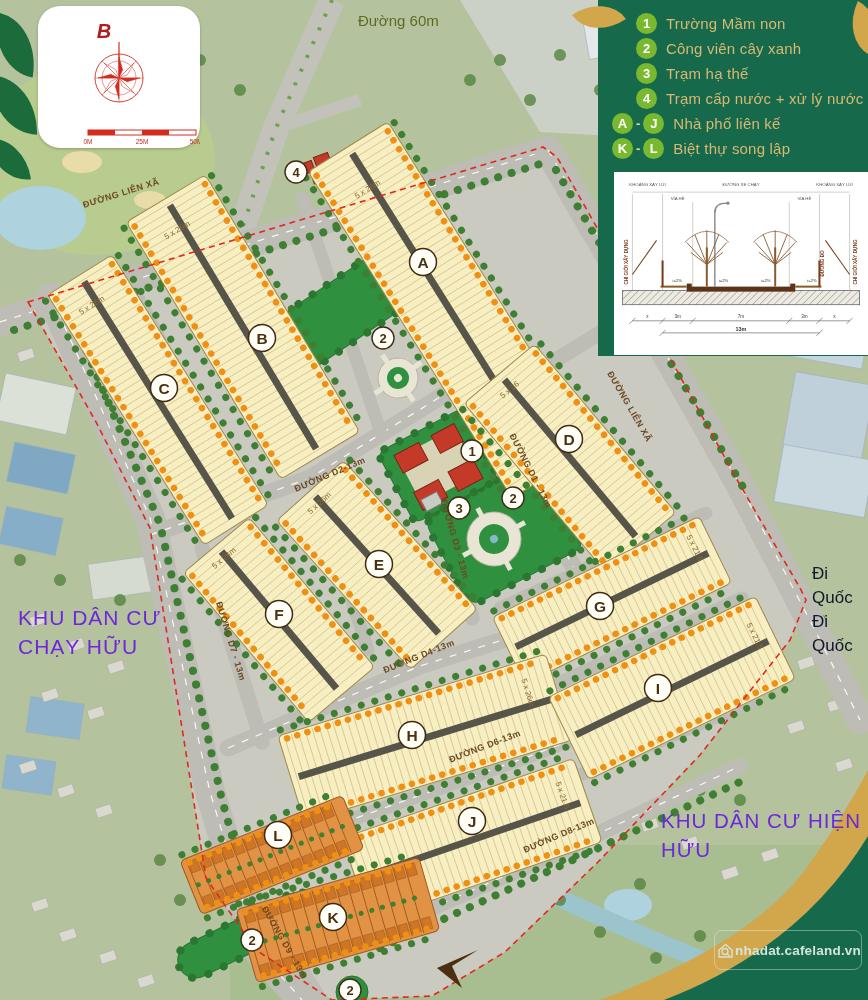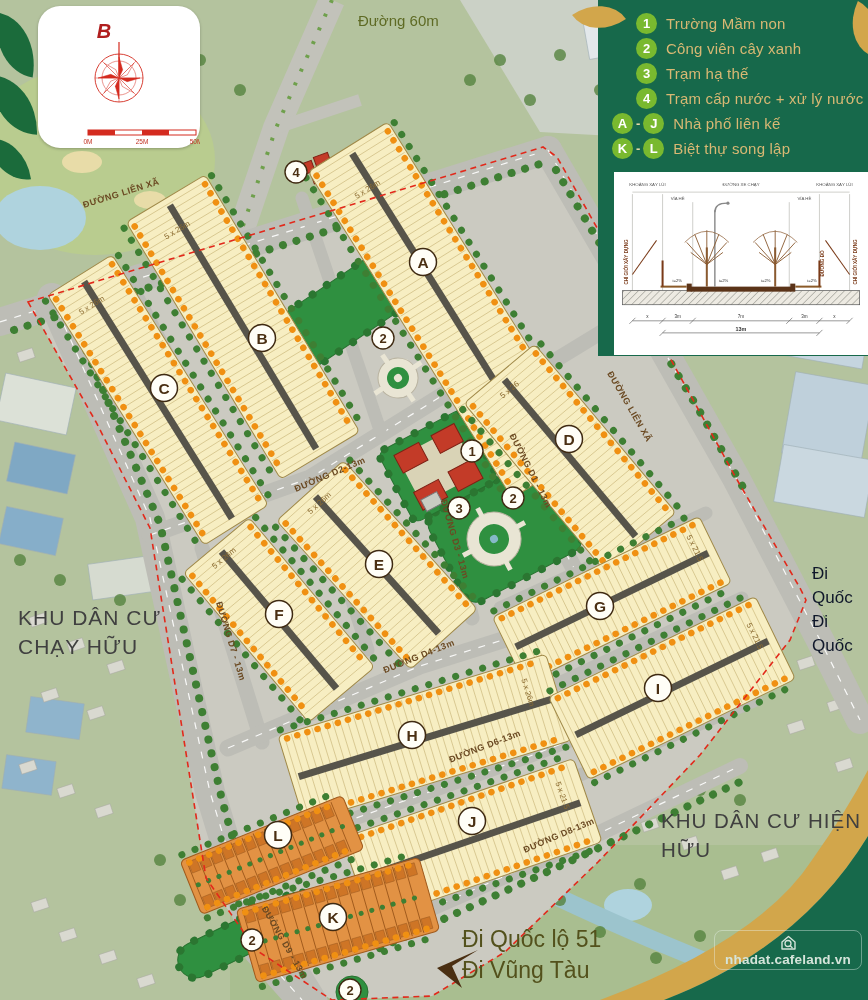--- a/index.html
+++ b/index.html
@@ -22,27 +22,27 @@
             color:#fff;font-weight:bold;font-size:13px;line-height:21px;text-align:center;flex:0 0 21px;}
   .lg-dash{color:#E8D9A8;font-weight:bold;margin:0 3px;font-size:13px;}
   .lg-label{color:#D8B873;font-size:15px;margin-left:9px;letter-spacing:.2px;}
   .gold-leaf{position:absolute;background:#D2A64B;border-radius:0 100% 0 100%;}
 
   
   #section-card{position:absolute;left:614px;top:172px;width:254px;height:183px;background:#fff;}
 
   
   .map-note{position:absolute;color:#5E6A24;font-size:15px;line-height:26px;}
-  .area-label{position:absolute;color:#404040;font-size:21px;line-height:29px;letter-spacing:1px;}
+  .area-label{position:absolute;color:#6d28d9;font-size:21px;line-height:29px;letter-spacing:1px;}
   .dir-label{position:absolute;color:#0f172a;font-size:17px;line-height:24px;}
   .dir-bottom{position:absolute;color:#53511C;font-size:23px;line-height:31px;}
 
   
   #watermark{position:absolute;left:714px;top:930px;width:146px;height:38px;border:1px solid rgba(235,245,240,.4);
-             border-radius:8px;display:flex;align-items:center;justify-content:center;flex-direction:column;}
+             border-radius:8px;display:flex;align-items:center;justify-content:flex-end;}
   #watermark span{color:#D5E4DA;font-size:13.5px;font-weight:bold;letter-spacing:.2px;}
 </style>
 </head>
 <body>
 
 <div id="stage">
 
   <svg id="map-svg" width="868" height="1000" viewBox="0 0 868 1000">
       <g>
         <rect x="0" y="0" width="868" height="1000" fill="#B4C39E"></rect>
@@ -1001,24 +1001,20 @@
     <div>KHU DÂN CƯ</div>
     <div>CHẠY HỮU</div>
   </div>
   <div class="area-label" style="left:661px;top:806px;font-size:20.5px;">
     <div>KHU DÂN CƯ HIỆN HỮU</div>
   </div>
   <div class="dir-label" style="left:812px;top:562px;">
     <div>Đi Quốc</div>
     <div>Đi Quốc</div>
   </div>
-  <div class="dir-bottom" style="left:462px;top:924px;">
-    <div>Đi Quốc lộ 51</div>
-    <div>Đi Vũng Tàu</div>
-  </div>
 
   <div id="watermark">
     <svg width="19" height="19" viewBox="0 0 19 19">
       <path d="M3,9 L9.5,3.5 L16,9 L16,16 L3,16 Z" fill="none" stroke="#D5E4DA" stroke-width="1.4" stroke-linejoin="round"></path>
       <circle cx="9" cy="10.5" r="3" fill="none" stroke="#D5E4DA" stroke-width="1.3"></circle>
       <line x1="11.2" y1="12.7" x2="13.5" y2="15" stroke="#D5E4DA" stroke-width="1.3"></line>
     </svg>
     <span>nhadat.cafeland.vn</span>
   </div>
 </div>

